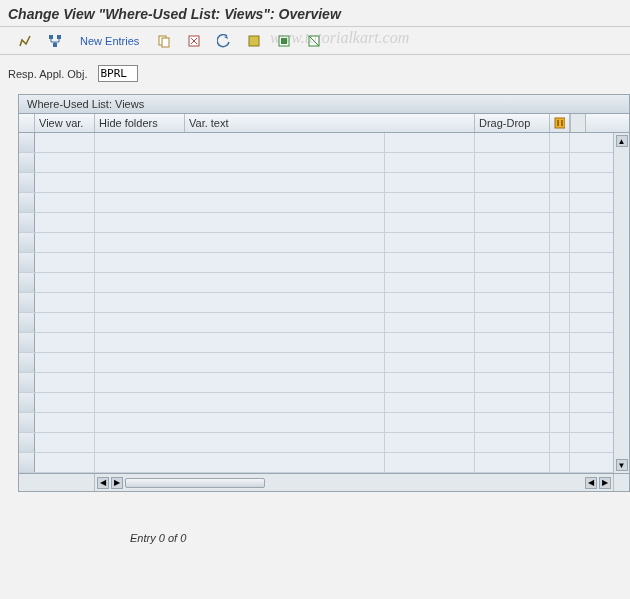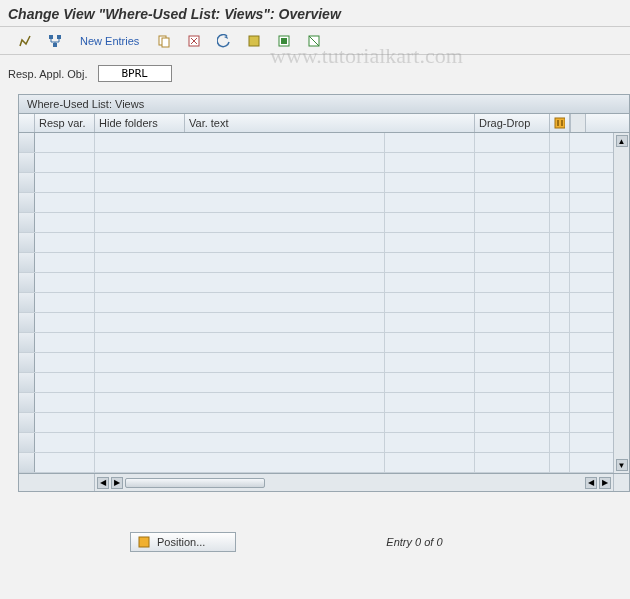--- a/index.html
+++ b/index.html
@@ -38,39 +38,40 @@
     cursor: pointer;
   }
   .tb-link {
     color: #2a5db0;
     cursor: pointer;
     padding: 0 4px;
   }
   .watermark {
     position: absolute;
     left: 270px;
-    top: 16px;
-    font-size: 22px;
+    top: 2px;
+    font-size: 16px;
     color: rgba(150,150,150,0.35);
     font-family: Georgia, serif;
     pointer-events: none;
+    font-style: italic;
   }
   .field-row {
     display: flex;
     align-items: center;
     padding: 10px 8px 8px 8px;
     gap: 10px;
   }
   .field-label {
     color: #333;
   }
   .field-value {
     border: 1px solid #888;
     background: #fff;
-    padding: 1px 23px;
+    padding: 1px 2px;
     min-width: 40px;
     font-family: monospace;
   }
   .grid-panel {
     margin: 4px 6px 0 18px;
     border: 1px solid #9aa7b0;
     background: #eef3f7;
     width: 612px;
   }
   .grid-title {
@@ -248,21 +249,21 @@
 
 <div class="field-row">
   <span class="field-label">Resp. Appl. Obj.</span>
   <span class="field-value">BPRL</span>
 </div>
 
 <div class="grid-panel">
   <div class="grid-title">Where-Used List: Views</div>
   <div class="grid-header">
     <div class="cell col-rowsel"></div>
-    <div class="cell col-view">Resp var.</div>
+    <div class="cell col-view">View var.</div>
     <div class="cell col-hide">Hide folders</div>
     <div class="cell col-text">Var. text</div>
     <div class="cell col-drag">Drag-Drop</div>
     <div class="cell col-config">
       <svg width="12" height="12">
           <rect x="1" y="1" width="10" height="10" fill="#f0b030" stroke="#a07010"></rect>
           <rect x="3" y="3" width="2" height="6" fill="#a07010"></rect>
           <rect x="7" y="3" width="2" height="6" fill="#a07010"></rect>
         </svg>
     </div>
@@ -423,22 +424,14 @@
     <div class="spacer-mid"></div>
     <div class="track-right">
       <div class="arrow">◀</div>
       <div class="arrow">▶</div>
     </div>
     <div class="corner"></div>
   </div>
 </div>
 
 <div class="footer">
-  <span class="position-btn">
-    <span class="glyph">
-      <svg width="12" height="12">
-          <rect x="1" y="1" width="10" height="10" fill="#f0b030" stroke="#a07010"></rect>
-        </svg>
-    </span>
-    <span>Position...</span>
-  </span>
   <span class="entry-text">Entry 0 of 0</span>
 </div>
 
 </body></html>

